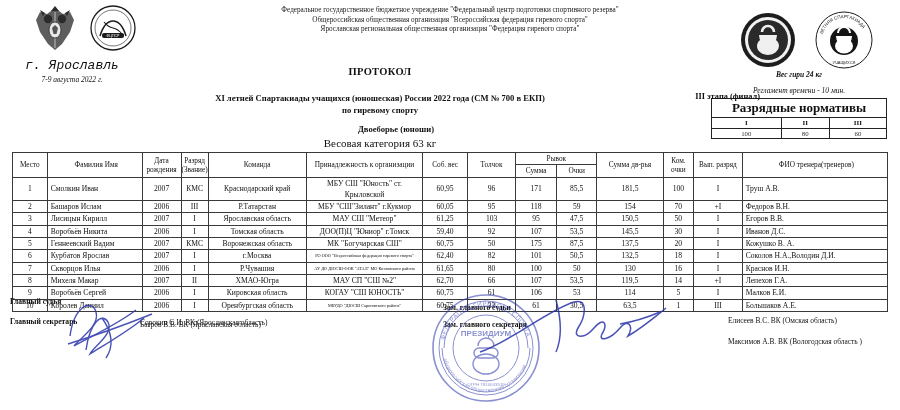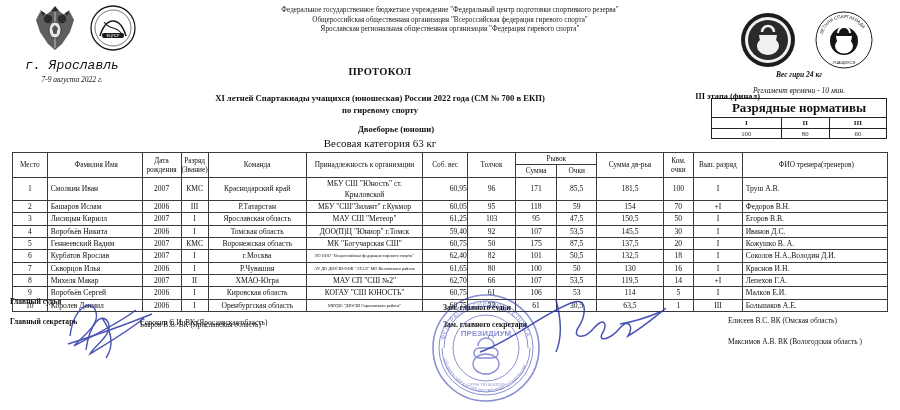--- a/index.html
+++ b/index.html
@@ -67,21 +67,21 @@
   }
   .main-table thead th{
     font-weight:normal;font-size:7.3px;text-align:center;line-height:9px;
   }
   .c-place{width:34px;text-align:center;}
   .c-name{width:92px;text-align:left;padding-left:3px !important;}
   .c-dob{width:38px;text-align:center;}
   .c-rank{width:25px;text-align:center;}
   .c-team{width:98px;text-align:center;}
   .c-org{width:117px;text-align:center;}
-  .c-bw{width:44px;text-align:right;}
+  .c-bw{width:44px;text-align:center;}
   .c-jerk{width:48px;text-align:center;}
   .c-sn-sum{width:40px;text-align:center;}
   .c-sn-pts{width:40px;text-align:center;}
   .c-total{width:66px;text-align:center;}
   .c-cmd{width:30px;text-align:center;}
   .c-ach{width:48px;text-align:center;}
   .c-coach{width:143px;text-align:left;padding-left:3px !important;}
 
   .org-small{font-size:4.3px;letter-spacing:0;}
 

